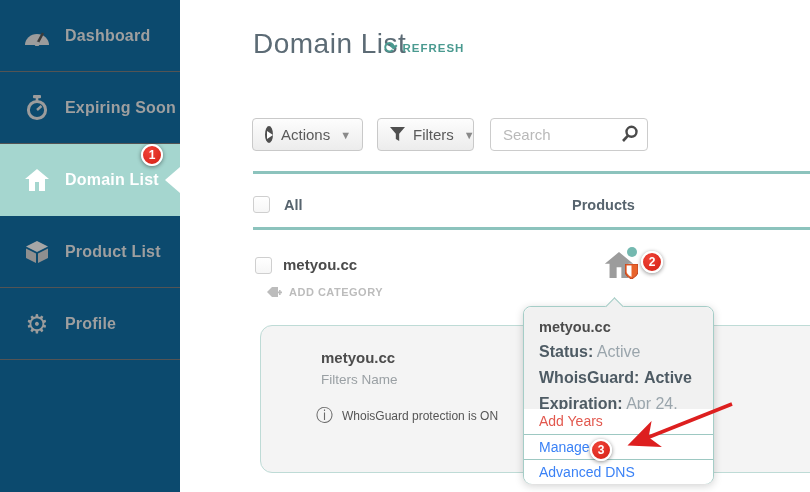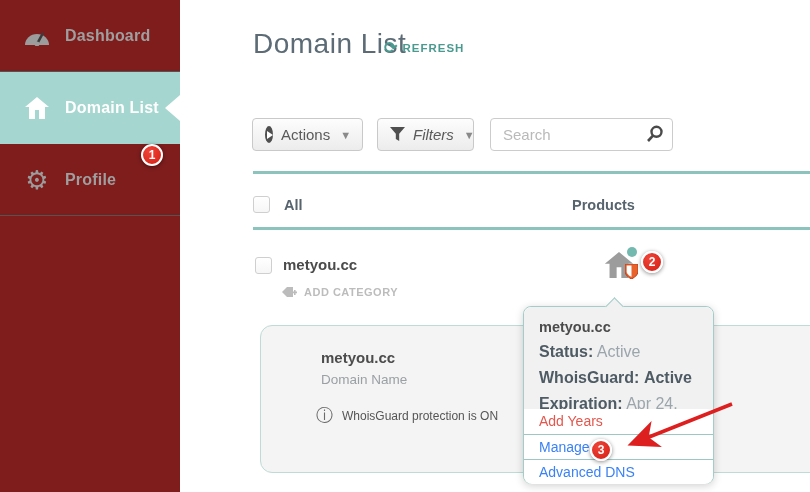--- a/index.html
+++ b/index.html
@@ -3,21 +3,21 @@
 <meta charset="utf-8">
 <style>
   * { margin:0; padding:0; box-sizing:border-box; }
   html,body { background:#fff; }
   .frame {
     position:relative; width:810px; height:492px; overflow:hidden;
     background:#fff; font-family:"Liberation Sans", sans-serif;
   }
 
   
-  .sidebar { position:absolute; left:0; top:0; width:180px; height:492px; background:#7f1d1d; }
+  .sidebar { position:absolute; left:0; top:0; width:180px; height:492px; background:#0c4a6e; }
   .nav-item {
     position:relative; height:72px; display:flex; align-items:center;
     padding-left:22px; border-bottom:1px solid #545454; cursor:pointer;
   }
   .nav-item .icn { width:30px; display:flex; align-items:center; justify-content:center; color:#9c9c9c; }
   .nav-item .lbl { margin-left:13px; font-size:16px; font-weight:700; letter-spacing:.2px; color:#9f9f9f; }
   .nav-item.active { background:#a5d6cf; border-bottom:none; }
   .nav-item.active .lbl { color:#fff; }
   .nav-item.active .icn { color:#fff; }
   .notch {
@@ -47,29 +47,29 @@
 
   
   .btn {
     position:absolute; top:118px; height:33px; display:flex; align-items:center;
     border:1px solid #c9c9c9; border-radius:4px;
     background:linear-gradient(#fdfdfd,#ececec); color:#5a5a5a;
     font-size:15px; cursor:pointer; padding:0 12px;
   }
   .btn .caret { margin-left:10px; color:#8a8a8a; font-size:11px; }
   .btn-actions { left:252px; width:111px; }
-  .btn-filters { left:377px; width:97px;font-style:italic; }
+  .btn-filters { left:377px; width:97px; }
   .play-circle {
     width:17px; height:17px; border-radius:50%; background:#4f4f4f;
     display:flex; align-items:center; justify-content:center; margin-right:8px;
   }
   .play-circle::after { content:""; margin-left:2px; border-left:6px solid #fff; border-top:4px solid transparent; border-bottom:4px solid transparent; }
   .funnel { margin-right:8px; display:flex; }
   .search-box {
-    position:absolute; left:490px; top:118px; width:183px; height:33px;
+    position:absolute; left:490px; top:118px; width:158px; height:33px;
     border:1px solid #cccccc; border-radius:4px; background:#fff;
     display:flex; align-items:center; padding:0 8px 0 12px;
   }
   .search-box input {
     border:none; outline:none; flex:1; font-size:15px; color:#555;
     font-family:"Liberation Sans", sans-serif; background:transparent; min-width:0;
   }
   .search-box input::placeholder { color:#b9b9b9; }
 
   
@@ -80,21 +80,21 @@
     position:absolute; width:17px; height:17px; border:1px solid #cfcfcf; border-radius:3px;
     background:linear-gradient(#fff,#f6f6f6); cursor:pointer;
   }
   .cb-head { left:253px; top:196px; }
   .cb-row { left:255px; top:257px; }
   .col-label { position:absolute; font-size:14.5px; font-weight:700; color:#57646e; }
   .lbl-all { left:284px; top:197px; }
   .lbl-products { left:572px; top:197px; }
 
   .domain-name-row { position:absolute; left:283px; top:256px; font-size:15px; font-weight:700; color:#4b4b4b; cursor:pointer; }
-  .add-category { position:absolute; left:282px; top:286px; display:flex; align-items:center; cursor:pointer; }
+  .add-category { position:absolute; left:267px; top:286px; display:flex; align-items:center; cursor:pointer; }
   .add-category .txt { margin-left:6px; font-size:11px; font-weight:700; letter-spacing:.5px; color:#bcbcbc; }
 
   .house-wrap { position:absolute; left:604px; top:252px; width:32px; height:28px; cursor:pointer; }
   .shield { position:absolute; right:-2px; bottom:-3px; }
   .status-dot { position:absolute; left:627px; top:247px; width:10px; height:10px; border-radius:50%; background:#74b9b0; }
 
   
   .detail-panel {
     position:absolute; left:260px; top:325px; width:570px; height:148px;
     background:#f4f4f4; border:1.5px solid #bedbd6; border-radius:12px; z-index:1;
@@ -143,28 +143,49 @@
     <div class="nav-item">
       <span class="icn">
         <svg width="26" height="20" viewBox="0 0 26 20">
             <path d="M1 19 A12 11 0 0 1 25 19 Z" fill="#9c9c9c"></path>
             <line x1="13" y1="18" x2="19" y2="7" stroke="#3b3b3b" stroke-width="2.6"></line>
             <circle cx="13" cy="18" r="2.4" fill="#9c9c9c"></circle>
           </svg>
       </span>
       <span class="lbl">Dashboard</span>
     </div>
+    <div class="nav-item">
+      <span class="icn">
+        <svg width="24" height="26" viewBox="0 0 24 26">
+            <rect x="8" y="0" width="8" height="3.2" rx="1" fill="#9c9c9c"></rect>
+            <rect x="10.7" y="2" width="2.6" height="4" fill="#9c9c9c"></rect>
+            <circle cx="12" cy="15" r="8.6" fill="none" stroke="#9c9c9c" stroke-width="3"></circle>
+            <line x1="12" y1="15" x2="16.5" y2="11" stroke="#9c9c9c" stroke-width="2.4"></line>
+          </svg>
+      </span>
+      <span class="lbl">Expiring Soon</span>
+    </div>
     <div class="nav-item active">
       <span class="icn">
         <svg width="24" height="22" viewBox="0 0 24 22">
             <path d="M12 0 L24 10 H20 V22 H14 V13 H10 V22 H4 V10 H0 Z" fill="#ffffff"></path>
           </svg>
       </span>
       <span class="lbl">Domain List</span>
       <span class="notch"></span>
+    </div>
+    <div class="nav-item">
+      <span class="icn">
+        <svg width="24" height="24" viewBox="0 0 24 24">
+            <path d="M12 1 L23 6.5 L12 12 L1 6.5 Z" fill="#a6a6a6"></path>
+            <path d="M1 8.5 L11 13.5 V23 L1 18 Z" fill="#8f8f8f"></path>
+            <path d="M23 8.5 L13 13.5 V23 L23 18 Z" fill="#8f8f8f"></path>
+          </svg>
+      </span>
+      <span class="lbl">Product List</span>
     </div>
     <div class="nav-item">
       <span class="icn">
           <span class="gear-glyph">⚙</span>
         </span>
       <span class="lbl">Profile</span>
     </div>
   </aside>
 
   <h1 class="page-title">Domain List</h1>
@@ -223,21 +244,21 @@
           <path d="M0 0 H12 V7 C12 11 6 14 6 14 C6 14 0 11 0 7 Z" fill="#e8632c" stroke="#c2411a" stroke-width="1"></path>
           <path d="M6 1.5 V12 C6 12 1.5 10 1.5 7 V1.5 Z" fill="#ffffff"></path>
         </svg>
     </span>
   </div>
   <span class="status-dot"></span>
 
   <div class="detail-panel">
 
     <div class="dp-name">metyou.cc</div>
-    <div class="dp-type">Domain Name</div>
+    <div class="dp-type">Filters Name</div>
     <div class="dp-info">
       <span class="info-icon">ⓘ</span>
       <span class="txt">WhoisGuard protection is ON</span>
     </div>
   </div>
 
   <div class="popup">
     <span class="popup-caret"></span>
     <div class="popup-info">
       <div class="pi-domain">metyou.cc</div>

